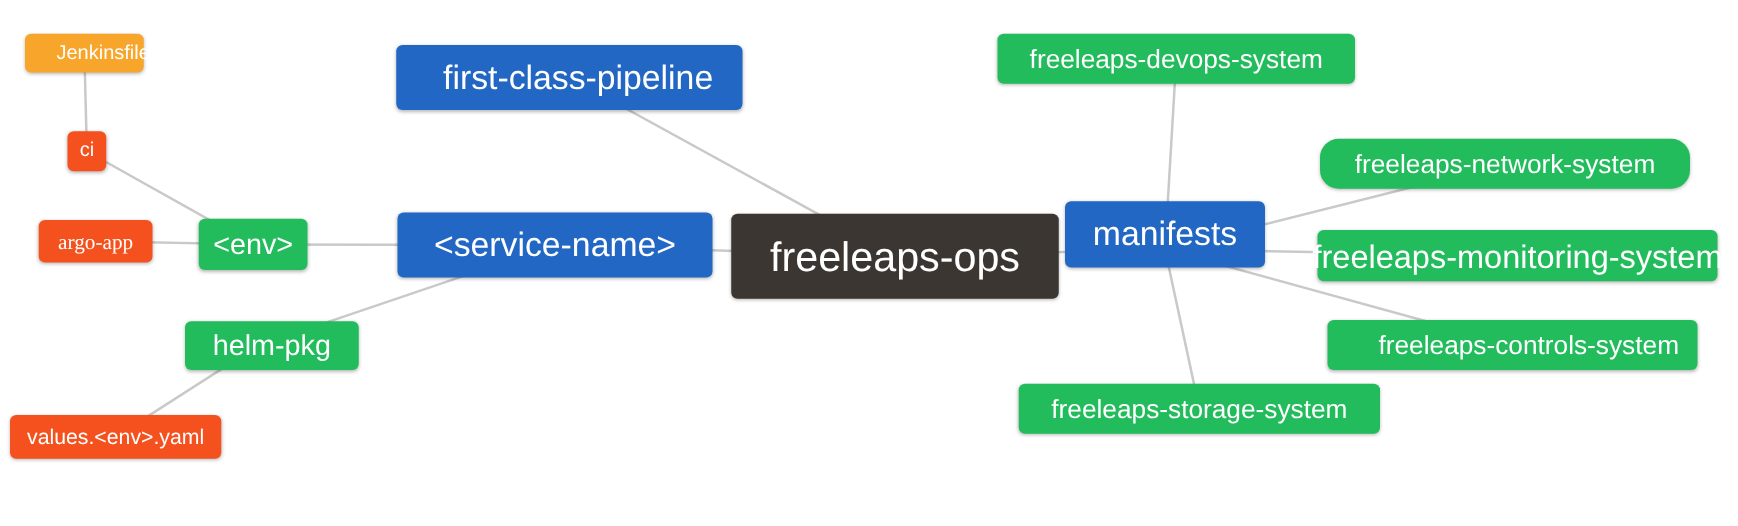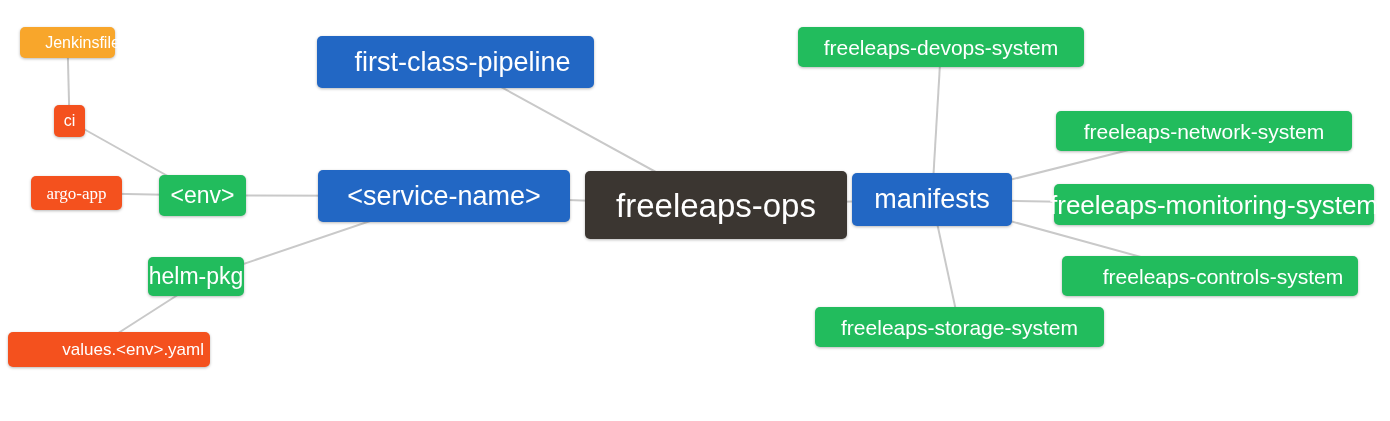--- a/index.html
+++ b/index.html
@@ -66,42 +66,42 @@
     </div>
     <div class="node" style="left: 54px; top: 105px; width: 31px; height: 32px; background: rgb(244, 81, 30); font-size: 16px;">
       <span>ci</span>
     </div>
     <div class="node" style="left: 31px; top: 176px; width: 91px; height: 34px; background: rgb(244, 81, 30); font-size: 17px; font-family: Liberation Serif, serif;">
       <span>argo-app</span>
     </div>
     <div class="node" style="left: 159px; top: 175px; width: 87px; height: 41px; background: rgb(34, 188, 93); font-size: 23px; text-align: center;">
       <span>&lt;env&gt;</span>
     </div>
-    <div class="node" style="left: 148px; top: 257px; width: 96px; height: 39px; background: rgb(34, 188, 93); font-size: 23px;">
+    <div class="node" style="left: 148px; top: 257px; width: 139px; height: 39px; background: rgb(34, 188, 93); font-size: 23px;">
       <span>helm-pkg</span>
     </div>
-    <div class="node" style="left: 8px; top: 332px; width: 202px; height: 35px; background: rgb(244, 81, 30); font-size: 17px; justify-content: flex-end;">
+    <div class="node" style="left: 8px; top: 332px; width: 169px; height: 35px; background: rgb(244, 81, 30); font-size: 17px;">
       <span>values.&lt;env&gt;.yaml</span>
     </div>
     <div class="node" style="left: 317px; top: 36px; width: 277px; height: 52px; background: rgb(34, 103, 196); font-size: 27px; padding-left: 20px;">
       <span>first-class-pipeline</span>
     </div>
     <div class="node" style="left: 318px; top: 170px; width: 252px; height: 52px; background: rgb(34, 103, 196); font-size: 27px;">
       <span>&lt;service-name&gt;</span>
     </div>
     <div class="node" style="left: 585px; top: 171px; width: 262px; height: 68px; background: rgb(59, 54, 49); font-size: 33px;">
       <span>freeleaps-ops</span>
     </div>
-    <div class="node" style="left: 852px; top: 173px; width: 160px; height: 53px; background: rgb(34, 103, 196); font-size: 27px;">
+    <div class="node" style="left: 852px; top: 161px; width: 160px; height: 53px; background: rgb(34, 103, 196); font-size: 27px;">
       <span>manifests</span>
     </div>
     <div class="node" style="left: 798px; top: 27px; width: 286px; height: 40px; background: rgb(34, 188, 93); font-size: 21px;">
       <span>freeleaps-devops-system</span>
     </div>
-    <div class="node" style="left: 1056px; top: 111px; width: 296px; height: 40px; background: rgb(34, 188, 93); font-size: 21px;">
+    <div class="node" style="left: 1056px; top: 111px; width: 296px; height: 40px; background: rgb(34, 188, 93); font-size: 21px; border-radius: 15px;">
       <span>freeleaps-network-system</span>
     </div>
     <div class="node" style="left: 1054px; top: 184px; width: 320px; height: 41px; background: rgb(34, 188, 93); font-size: 26px;">
       <span>freeleaps-monitoring-system</span>
     </div>
     <div class="node" style="left: 1062px; top: 256px; width: 296px; height: 40px; background: rgb(34, 188, 93); font-size: 21px; padding-left: 32px;">
       <span>freeleaps-controls-system</span>
     </div>
     <div class="node" style="left: 815px; top: 307px; width: 289px; height: 40px; background: rgb(34, 188, 93); font-size: 21px; align-items: center;">
       <span>freeleaps-storage-system</span>

